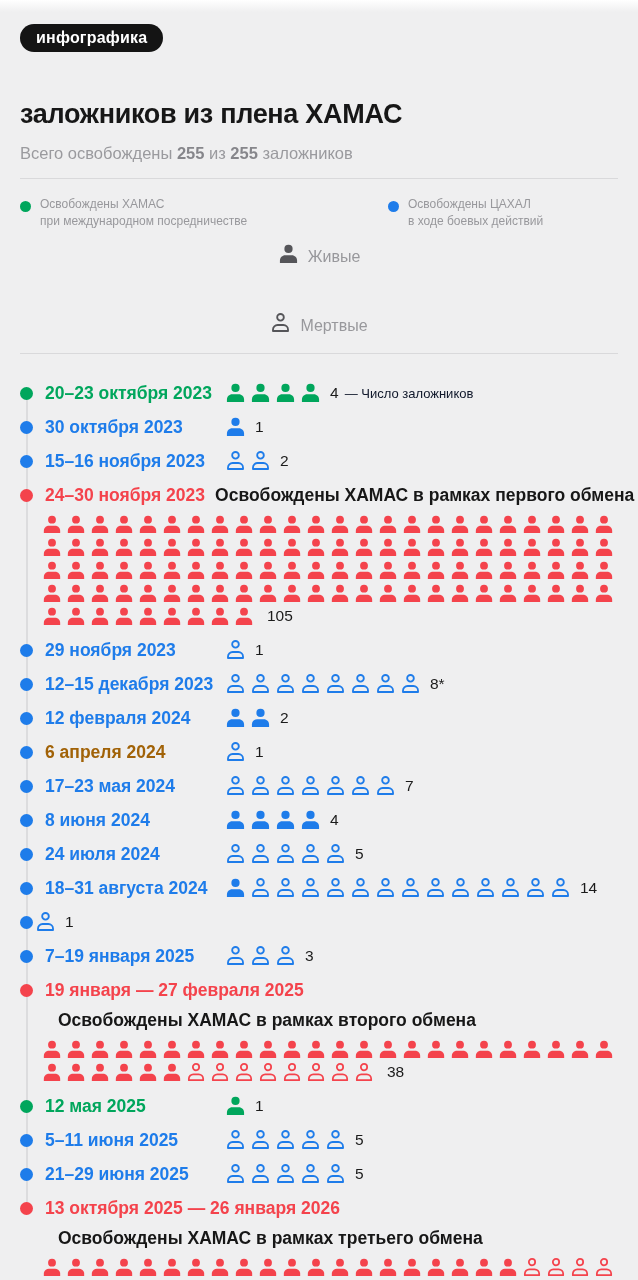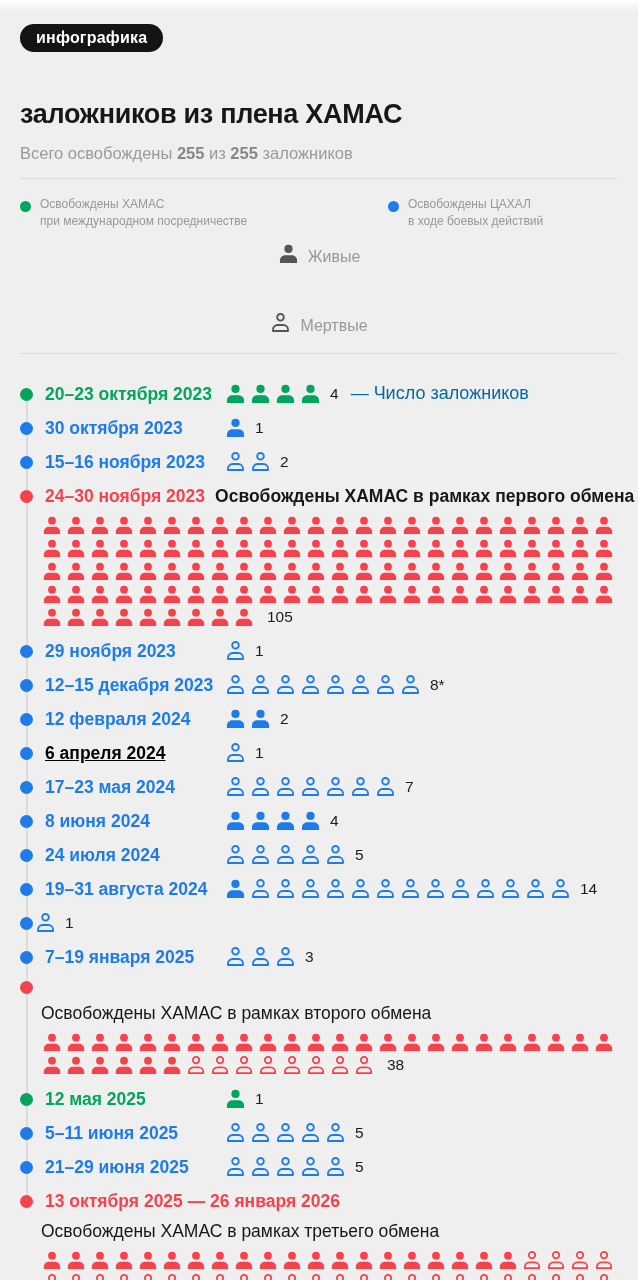--- a/index.html
+++ b/index.html
@@ -28,22 +28,22 @@
   .timeline{position:relative;margin-top:3px;padding-top:13px;}
   .tl-line{position:absolute;width:2px;background:#DCDCDE;}
   .row{display:flex;align-items:center;margin-top:13px;position:relative;}
   .dot{width:13px;height:13px;border-radius:50%;flex:0 0 13px;position:relative;}
   .date{margin-left:12px;font-size:17.5px;font-weight:700;width:178px;flex-shrink:0;white-space:nowrap;}
   .row.wide .date{width:auto;}
   .date-label{margin-left:10px;font-size:17.5px;font-weight:700;white-space:nowrap;}
   .icons{display:flex;align-items:flex-end;gap:4px;margin-left:2px;}
   .icons svg{display:block;}
   .count{font-size:15.5px;margin-left:9px;color:#1b1b1b;padding-bottom:1px;}
-  .annotation{font-size:18px;color:#0369a1;margin-left:12px;padding-bottom:1px;}
-  .block-label{font-size:17.5px;font-weight:400;margin:9px 0 0 21px;}
+  .annotation{font-size:13px;color:#0f172a;margin-left:6px;padding-bottom:1px;}
+  .block-label{font-size:17.5px;font-weight:700;margin:9px 0 0 38px;}
   .grid{display:flex;flex-wrap:wrap;align-items:flex-end;gap:3px 4px;margin:9px 0 0 22px;width:578px;}
   .grid .count{align-self:flex-end;padding-bottom:2px;}
   .count-below{font-size:16px;color:#1b1b1b;margin:7px 0 8px 24px;}
 </style>
 </head>
 <body>
 
 <div class="top-band"></div>
 
 <div class="page">
@@ -626,21 +626,21 @@
           </svg>
           <svg viewBox="0 0 24 24" width="21" height="21">
             <circle cx="12" cy="5.6" r="4.7" fill="#1E7CEA"></circle>
             <path d="M2.2 21.6 v-2.8 c0-3.3 2.7-6 6-6 h7.6 c3.3 0 6 2.7 6 6 v2.8 Z" fill="#1E7CEA"></path>
           </svg>
         </span>
         <span class="count">2</span>
       </div>
       <div class="row">
         <span class="dot" style="background: rgb(30, 124, 234);"></span>
-        <span class="date" style="color: #000000; text-decoration: underline;">6 апреля 2024</span>
+        <span class="date" style="color: #a16207;">6 апреля 2024</span>
         <span class="icons">
           <svg viewBox="0 0 24 24" width="21" height="21">
             <circle cx="12" cy="4.9" r="3.8" fill="none" stroke="#1E7CEA" stroke-width="2.1"></circle>
             <path d="M3.4 20.6 v-1.6 c0-2.9 2.4-5.3 5.3-5.3 h6.6 c2.9 0 5.3 2.4 5.3 5.3 v1.6 Z" fill="none" stroke="#1E7CEA" stroke-width="2.1" stroke-linejoin="round"></path>
           </svg>
         </span>
         <span class="count">1</span>
       </div>
       <div class="row">
         <span class="dot" style="background: rgb(30, 124, 234);"></span>
@@ -722,21 +722,21 @@
           </svg>
           <svg viewBox="0 0 24 24" width="21" height="21">
             <circle cx="12" cy="4.9" r="3.8" fill="none" stroke="#1E7CEA" stroke-width="2.1"></circle>
             <path d="M3.4 20.6 v-1.6 c0-2.9 2.4-5.3 5.3-5.3 h6.6 c2.9 0 5.3 2.4 5.3 5.3 v1.6 Z" fill="none" stroke="#1E7CEA" stroke-width="2.1" stroke-linejoin="round"></path>
           </svg>
         </span>
         <span class="count">5</span>
       </div>
       <div class="row">
         <span class="dot" style="background: rgb(30, 124, 234);"></span>
-        <span class="date" style="color: rgb(30, 124, 234);">19–31 августа 2024</span>
+        <span class="date" style="color: rgb(30, 124, 234);">18–31 августа 2024</span>
         <span class="icons">
           <svg viewBox="0 0 24 24" width="21" height="21">
             <circle cx="12" cy="5.6" r="4.7" fill="#1E7CEA"></circle>
             <path d="M2.2 21.6 v-2.8 c0-3.3 2.7-6 6-6 h7.6 c3.3 0 6 2.7 6 6 v2.8 Z" fill="#1E7CEA"></path>
           </svg>
           <svg viewBox="0 0 24 24" width="21" height="21">
             <circle cx="12" cy="4.9" r="3.8" fill="none" stroke="#1E7CEA" stroke-width="2.1"></circle>
             <path d="M3.4 20.6 v-1.6 c0-2.9 2.4-5.3 5.3-5.3 h6.6 c2.9 0 5.3 2.4 5.3 5.3 v1.6 Z" fill="none" stroke="#1E7CEA" stroke-width="2.1" stroke-linejoin="round"></path>
           </svg>
           <svg viewBox="0 0 24 24" width="21" height="21">
@@ -814,20 +814,21 @@
           </svg>
           <svg viewBox="0 0 24 24" width="21" height="21">
             <circle cx="12" cy="4.9" r="3.8" fill="none" stroke="#1E7CEA" stroke-width="2.1"></circle>
             <path d="M3.4 20.6 v-1.6 c0-2.9 2.4-5.3 5.3-5.3 h6.6 c2.9 0 5.3 2.4 5.3 5.3 v1.6 Z" fill="none" stroke="#1E7CEA" stroke-width="2.1" stroke-linejoin="round"></path>
           </svg>
         </span>
         <span class="count">3</span>
       </div>
       <div class="row wide">
         <span class="dot" style="background: rgb(244, 67, 76);"></span>
+        <span class="date" style="color: rgb(244, 67, 76);">19 января — 27 февраля 2025</span>
       </div>
       <div class="block-label">Освобождены ХАМАС в рамках второго обмена</div>
       <div class="grid">
         <svg viewBox="0 0 24 24" width="20" height="20">
           <circle cx="12" cy="5.6" r="4.7" fill="#F4434C"></circle>
           <path d="M2.2 21.6 v-2.8 c0-3.3 2.7-6 6-6 h7.6 c3.3 0 6 2.7 6 6 v2.8 Z" fill="#F4434C"></path>
         </svg>
         <svg viewBox="0 0 24 24" width="20" height="20">
           <circle cx="12" cy="5.6" r="4.7" fill="#F4434C"></circle>
           <path d="M2.2 21.6 v-2.8 c0-3.3 2.7-6 6-6 h7.6 c3.3 0 6 2.7 6 6 v2.8 Z" fill="#F4434C"></path>

